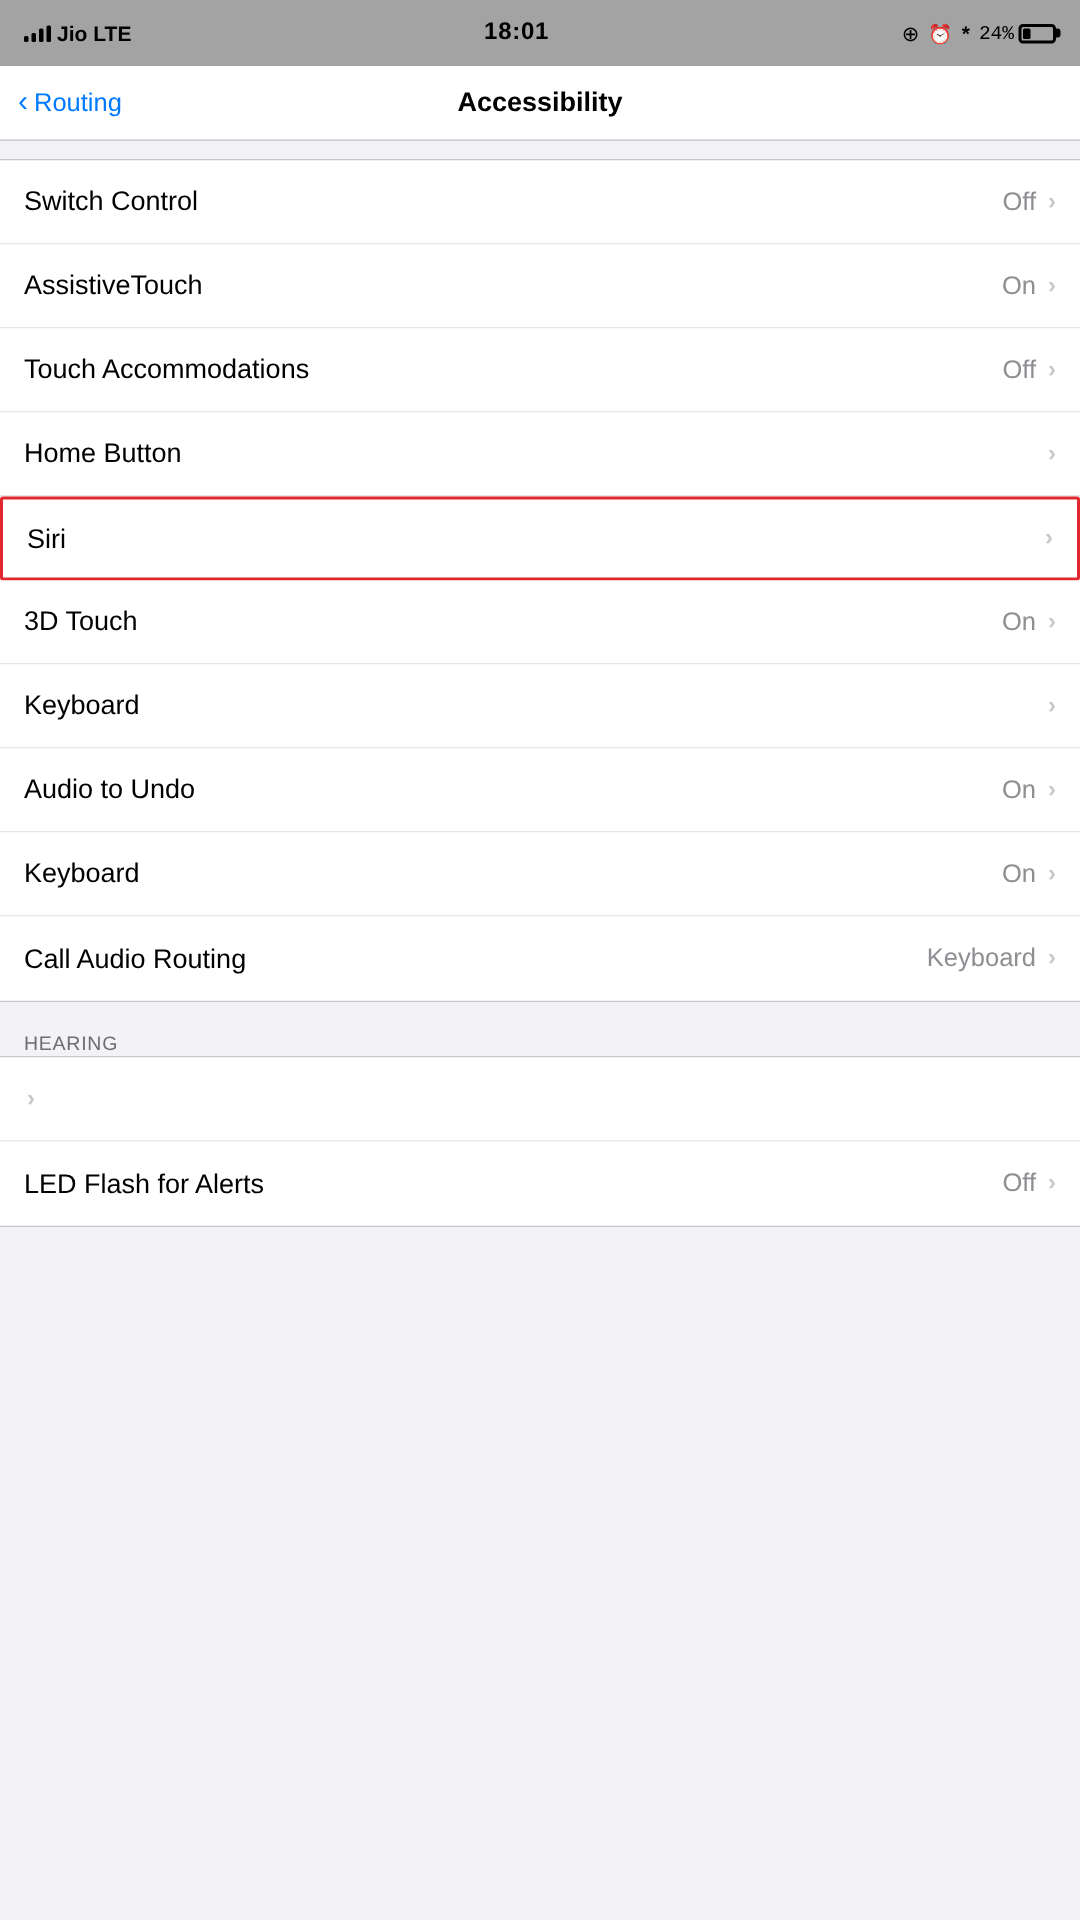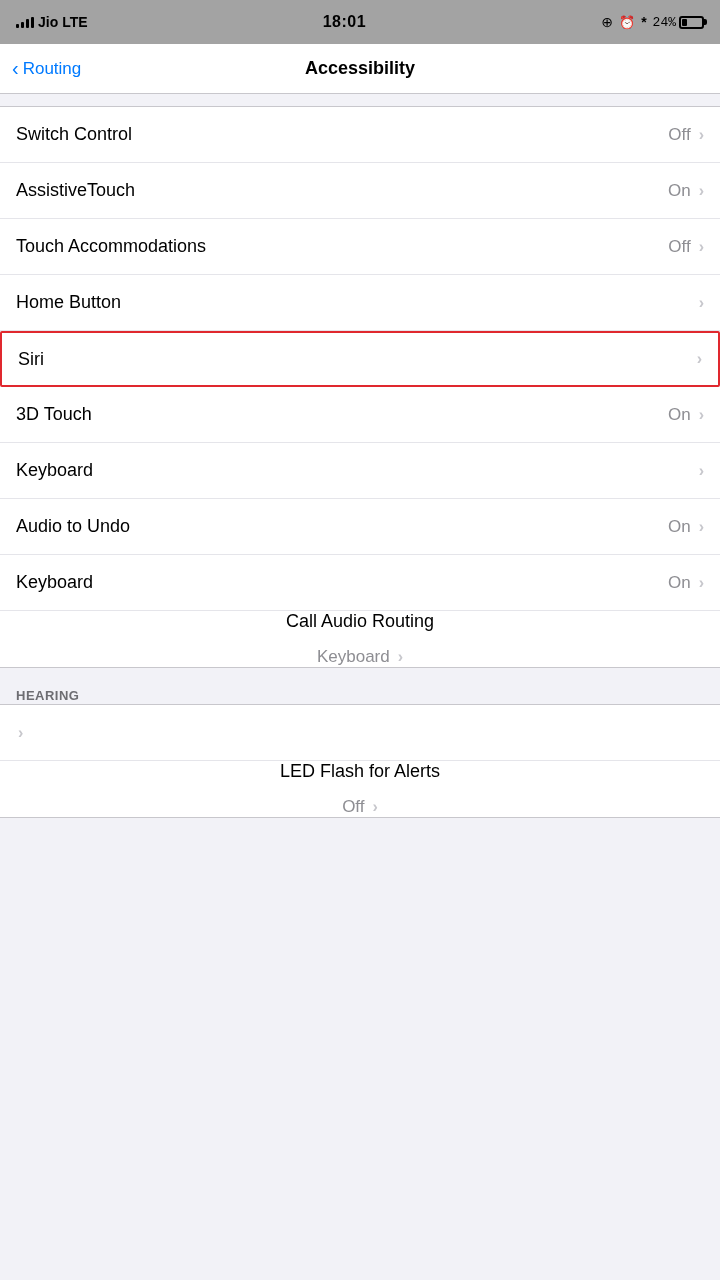--- a/index.html
+++ b/index.html
@@ -143,21 +143,20 @@
       justify-content: space-between;
       min-height: 56px;
       padding: 0 16px;
       background: #fff;
       border-bottom: 1px solid #e5e5ea;
       position: relative;
       cursor: pointer;
     }
     .settings-row:last-child {
       border-bottom: none;
-      flex-direction: column;
     }
     .settings-row.highlighted {
       border: 2.5px solid #e0282e;
       border-radius: 2px;
     }
     .row-left {
       font-size: 18px;
       color: #000;
       flex: 1;
     }
@@ -173,21 +172,21 @@
       font-size: 16px;
       font-weight: 600;
       margin-left: 2px;
     }
 
     
     .section-header {
       padding: 20px 16px 8px 16px;
       background: #f2f2f7;
       font-size: 13px;
-      font-weight: 700;
+      font-weight: 400;
       color: #6d6d72;
       text-transform: uppercase;
       letter-spacing: 0.5px;
     }
 
     
     .toggle {
       width: 51px;
       height: 31px;
       border-radius: 16px;

